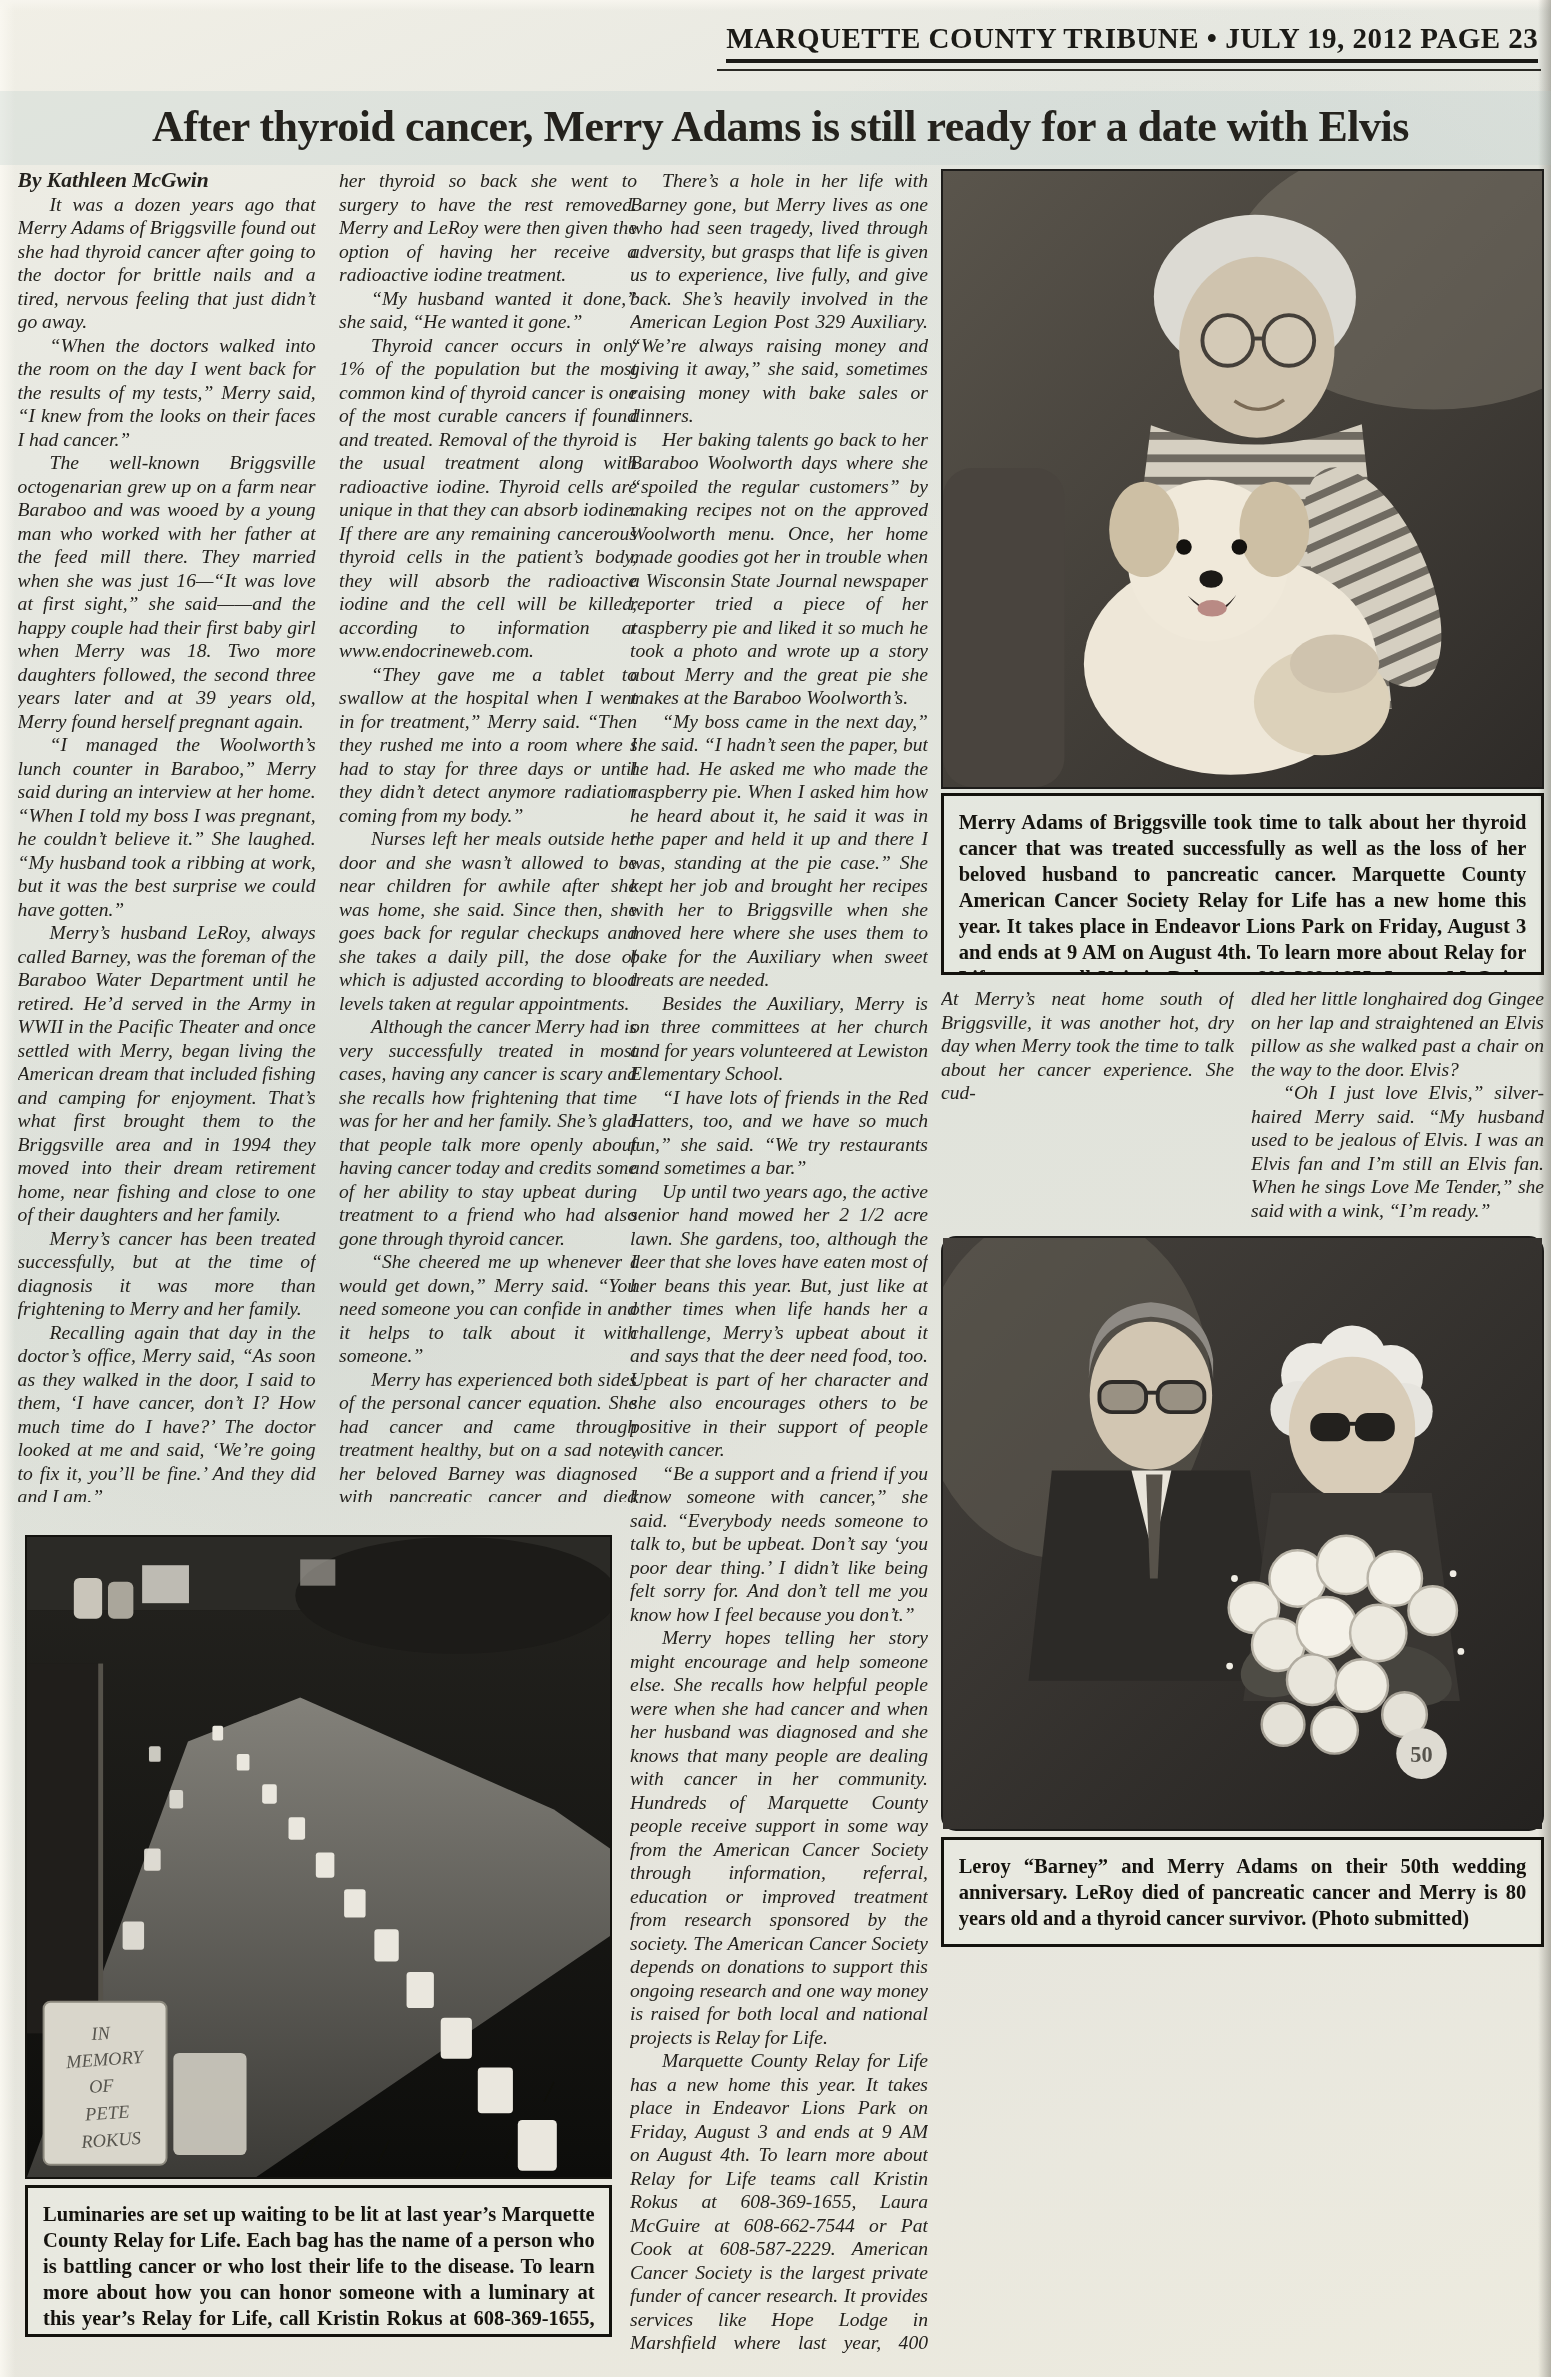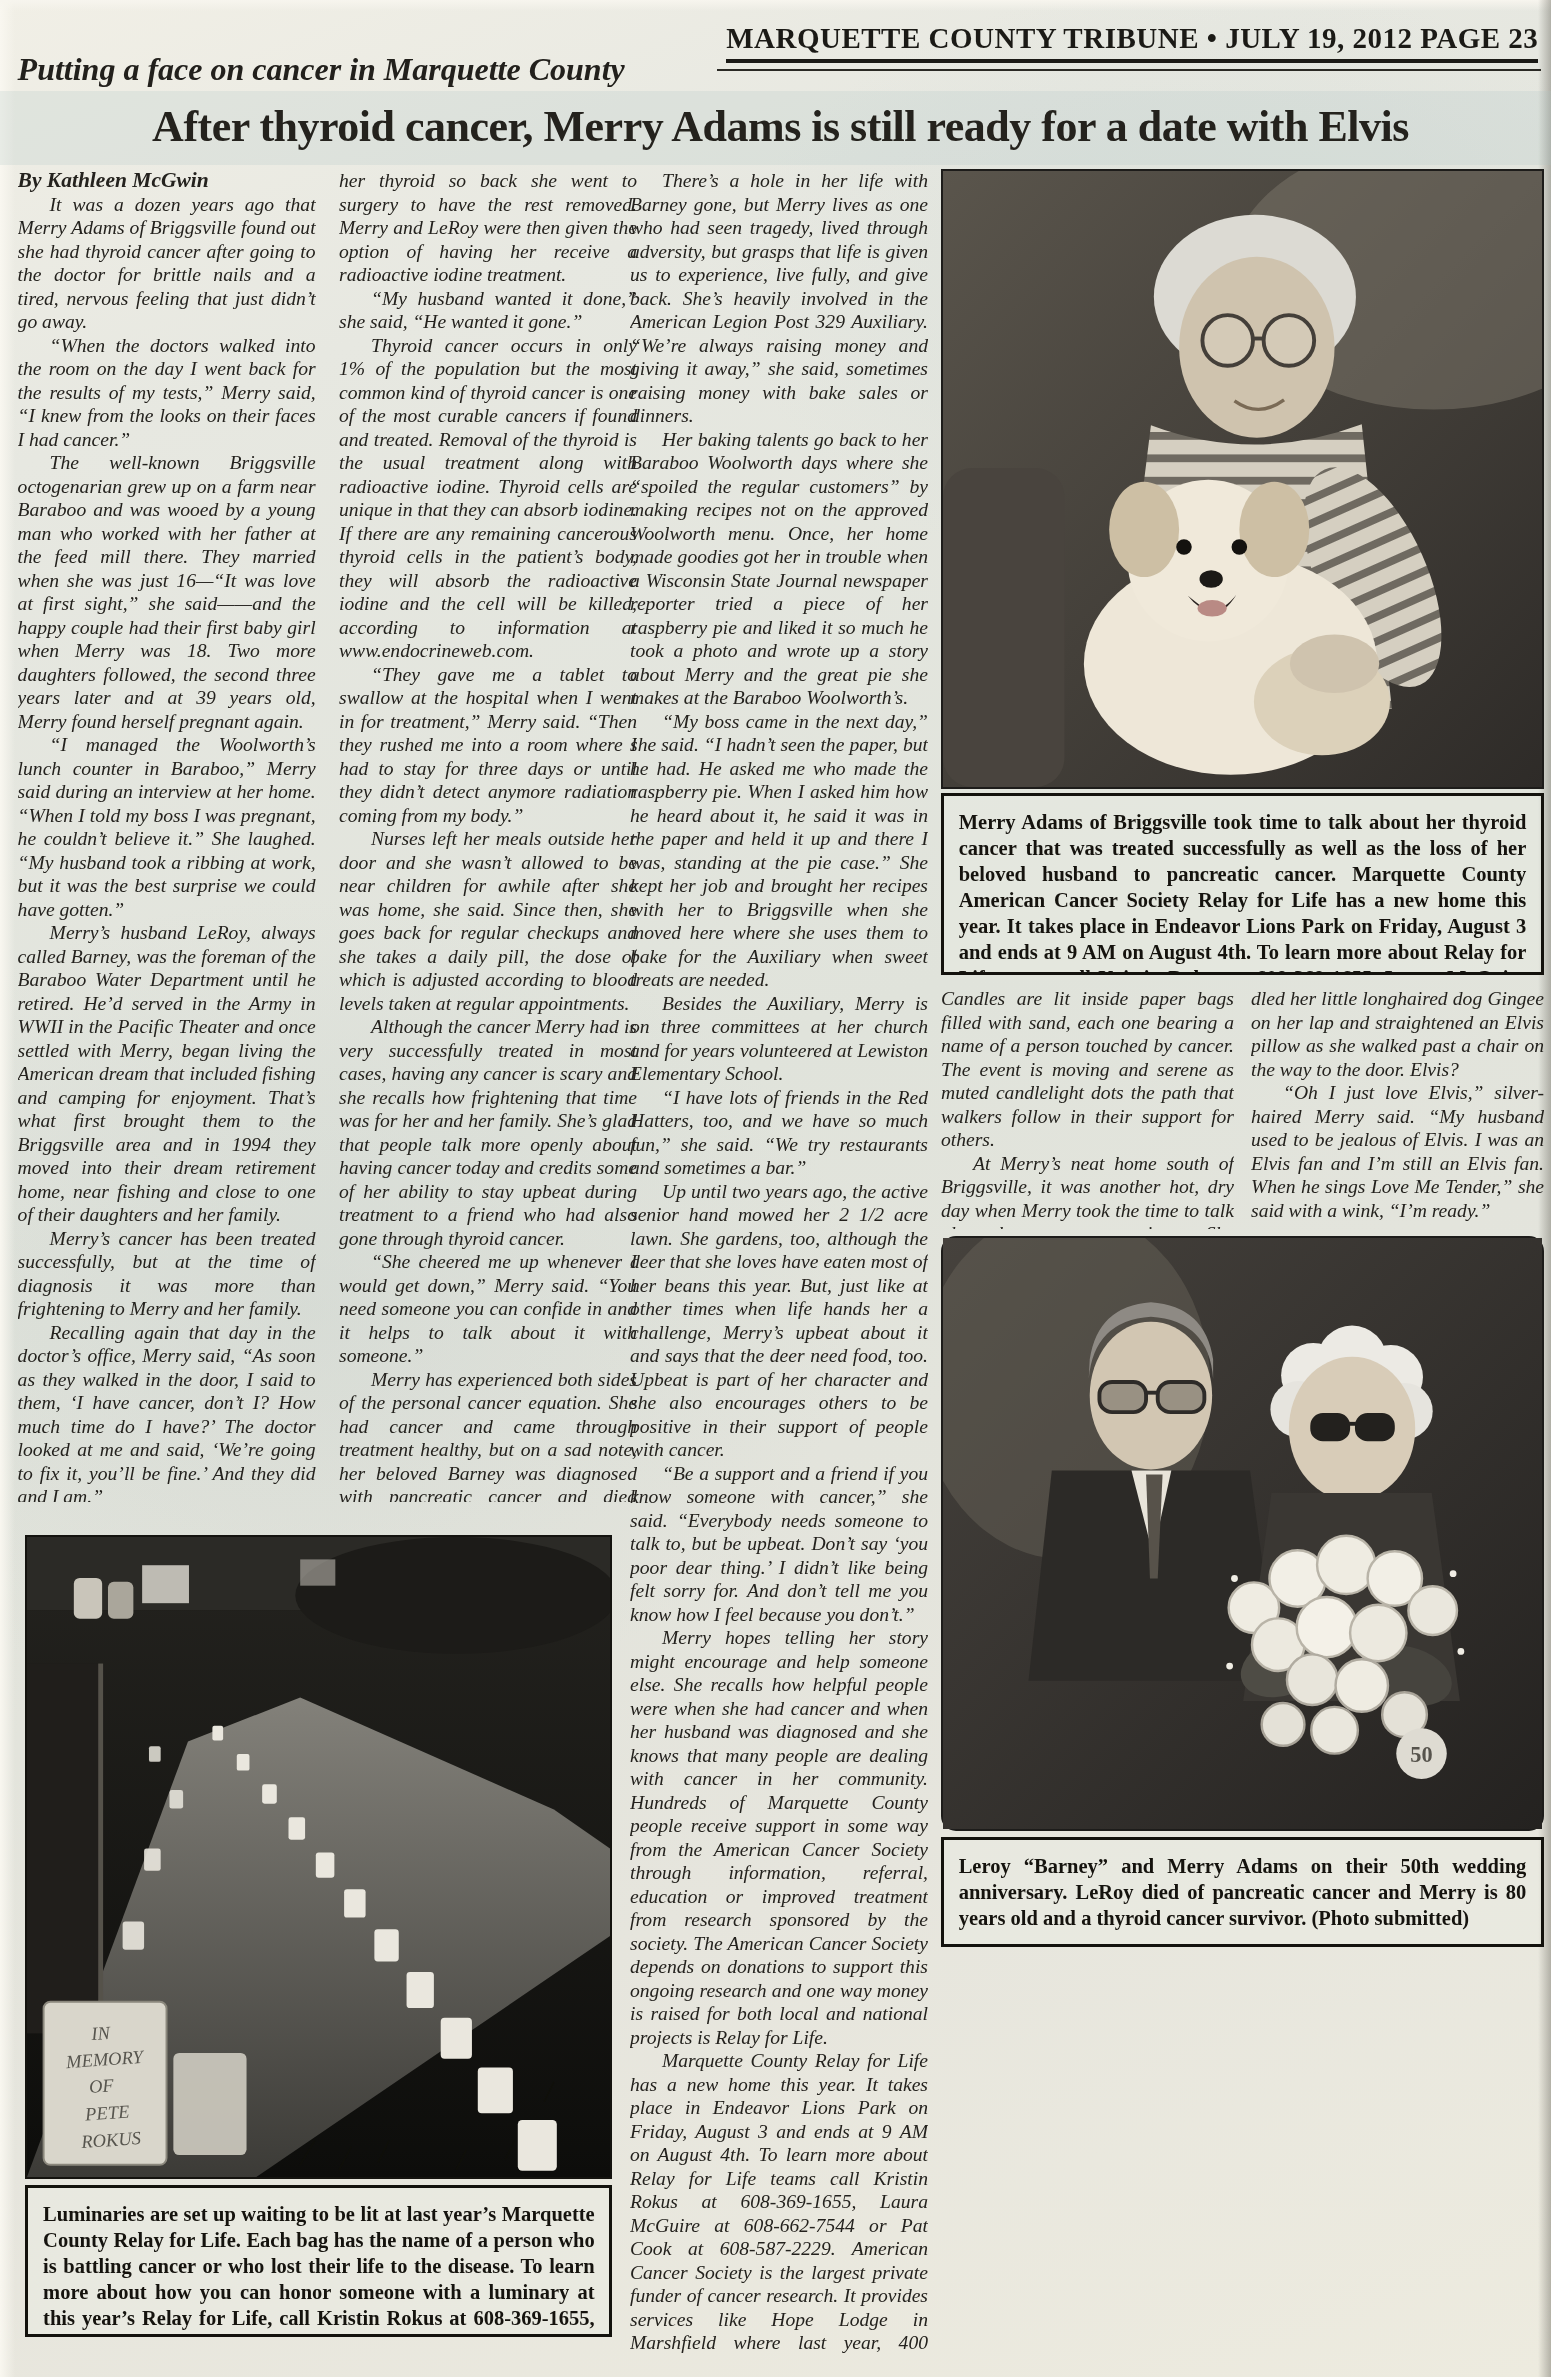--- a/index.html
+++ b/index.html
@@ -59,21 +59,20 @@
 </head>
 <body>
 
 <div class="page">
   <div class="scan-edge-left"></div>
   <div class="scan-edge-top"></div>
   <div class="scan-edge-right"></div>
   <div class="ghost-band"></div>
 
   <div class="masthead">MARQUETTE COUNTY TRIBUNE • JULY 19, 2012 PAGE 23</div>
-  <div class="kicker">Putting a face on cancer in Marquette County</div>
   <h1 class="headline">After thyroid cancer, Merry Adams is still ready for a date with Elvis</h1>
 
   <div class="col col1">
     <p class="byline">By Kathleen McGwin</p>
     <div>
         <p>It was a dozen years ago that Merry Adams of Briggsville found out she had thyroid cancer after going to the doctor for brittle nails and a tired, nervous feeling that just didn’t go away.</p>
         <p>“When the doctors walked into the room on the day I went back for the results of my tests,” Merry said, “I knew from the looks on their faces I had cancer.”</p>
         <p>The well-known Briggsville octogenarian grew up on a farm near Baraboo and was wooed by a young man who worked with her father at the feed mill there.  They married when she was just 16—“It was love at first sight,” she said——and the happy couple had their first baby girl when Merry was 18.  Two more daughters followed, the second three years later and at 39 years old, Merry found herself pregnant again.</p>
         <p>“I managed the Woolworth’s lunch counter in Baraboo,” Merry said during an interview at her home.  “When I told my boss I was pregnant, he couldn’t believe it.”  She laughed. “My husband took a ribbing at work, but it was the best surprise we could have gotten.”</p>
         <p>Merry’s husband LeRoy, always called Barney, was the foreman of the Baraboo Water Department until he retired. He’d served in the Army in WWII in the Pacific Theater and once settled with Merry, began living the American dream that included fishing and camping for enjoyment.  That’s what first brought them to the Briggsville area and in 1994 they moved into their dream retirement home, near fishing and close to one of their daughters and her family.</p>
@@ -140,21 +139,20 @@
         <ellipse cx="552" cy="838" rx="24" ry="18" fill="#1c1a17"></ellipse>
         <path d="M 504 872 Q 552 934 604 870 Q 576 914 550 908 Z" fill="#2a2320"></path>
         <ellipse cx="554" cy="898" rx="30" ry="17" fill="#b98a84"></ellipse>
         <ellipse cx="806" cy="1012" rx="92" ry="60" fill="#cfc3ae"></ellipse>
       </g>
     </svg>
   </div>
   <div class="caption cap1">Merry Adams of Briggsville took time to talk about her thyroid cancer that was treated successfully as well as the loss of her beloved husband to pancreatic cancer.  Marquette County American Cancer Society Relay for Life has a new home this year.  It takes place in Endeavor Lions Park on Friday, August 3 and ends at 9 AM on August 4th.  To learn more about Relay for Life teams call Kristin Rokus at 608-369-1655, Laura McGuire at 608-662-7544 or Pat Cook at 608-587-2229.  (Photo by Kathleen McGwin)</div>
 
   <div class="col col4a cont-first">
-      <p>Candles are lit inside paper bags filled with sand, each one bearing a name of a person touched by cancer.  The event is moving and serene as muted candlelight dots the path that walkers follow in their support for others.</p>
       <p>At Merry’s neat home south of Briggsville, it was another hot, dry day when Merry took the time to talk about her cancer experience.  She cud-</p>
     </div>
   <div class="col col4b cont-first">
       <p>dled her little longhaired dog Gingee on her lap and straightened an Elvis pillow as she walked past a chair on the way to the door.  Elvis?</p>
       <p>“Oh I just love Elvis,” silver-haired Merry said.  “My husband used to be jealous of Elvis.  I was an Elvis fan and I’m still an Elvis fan.  When he sings Love Me Tender,” she said with a wink, “I’m ready.”</p>
     </div>
 
   <div class="photo-frame photo2">
     <svg viewBox="0 0 1233 1215" preserveAspectRatio="none">
       <defs>

